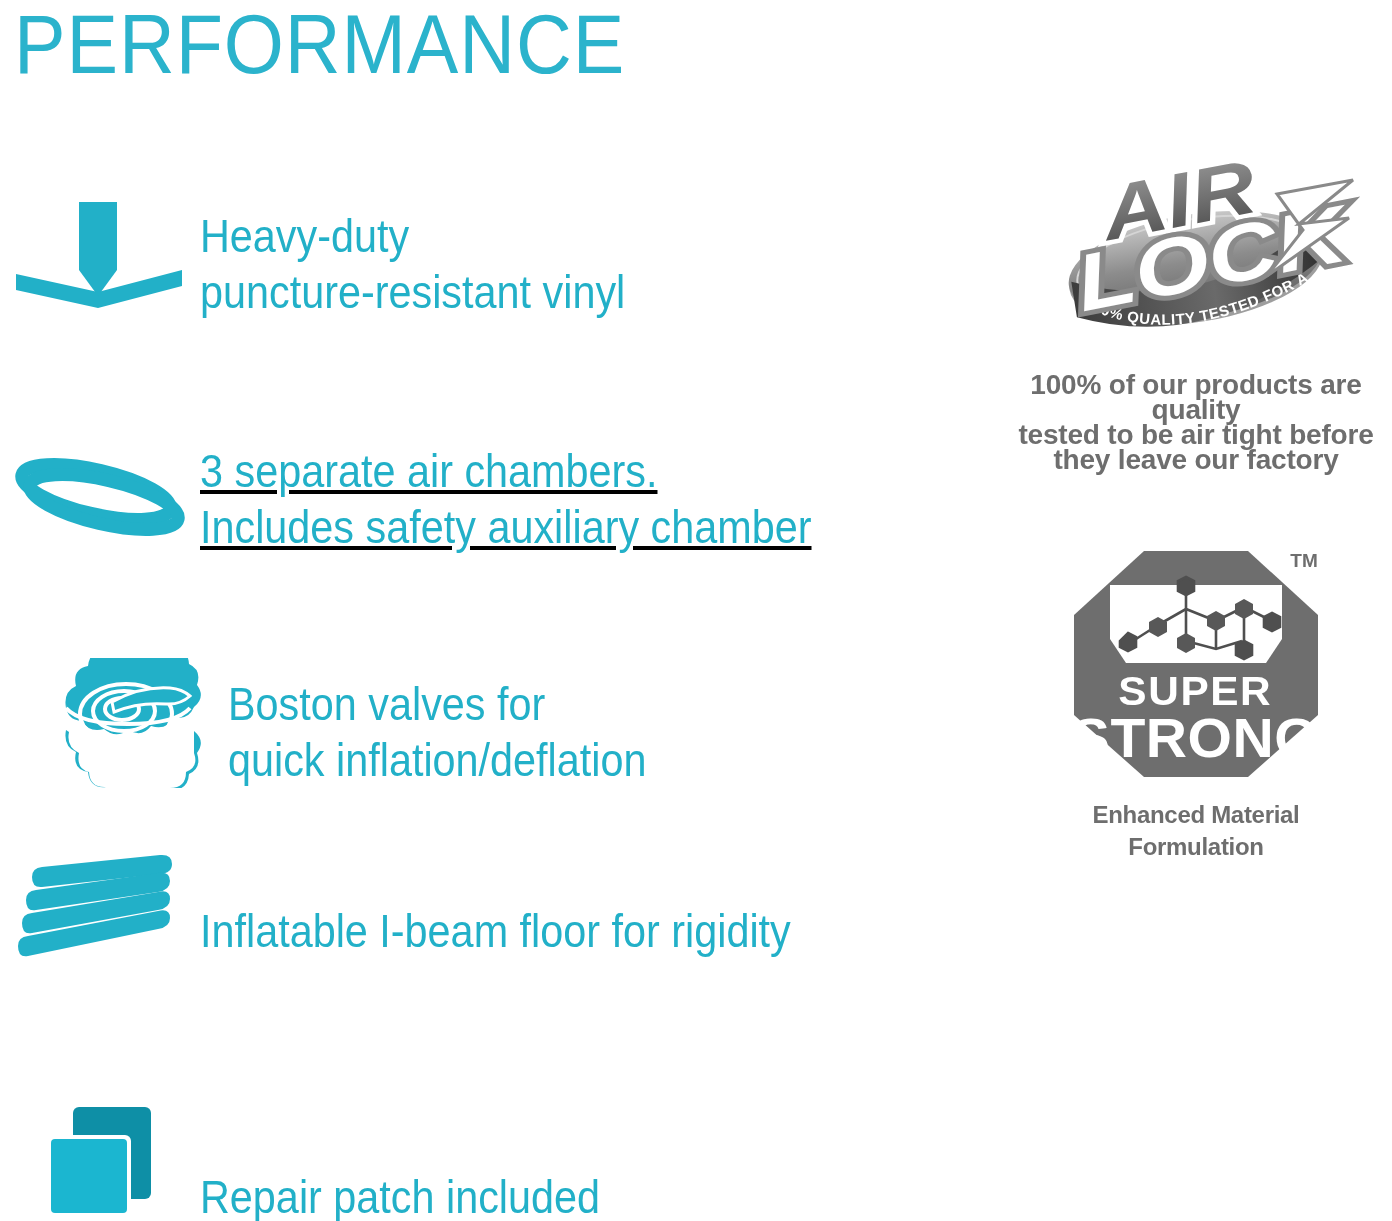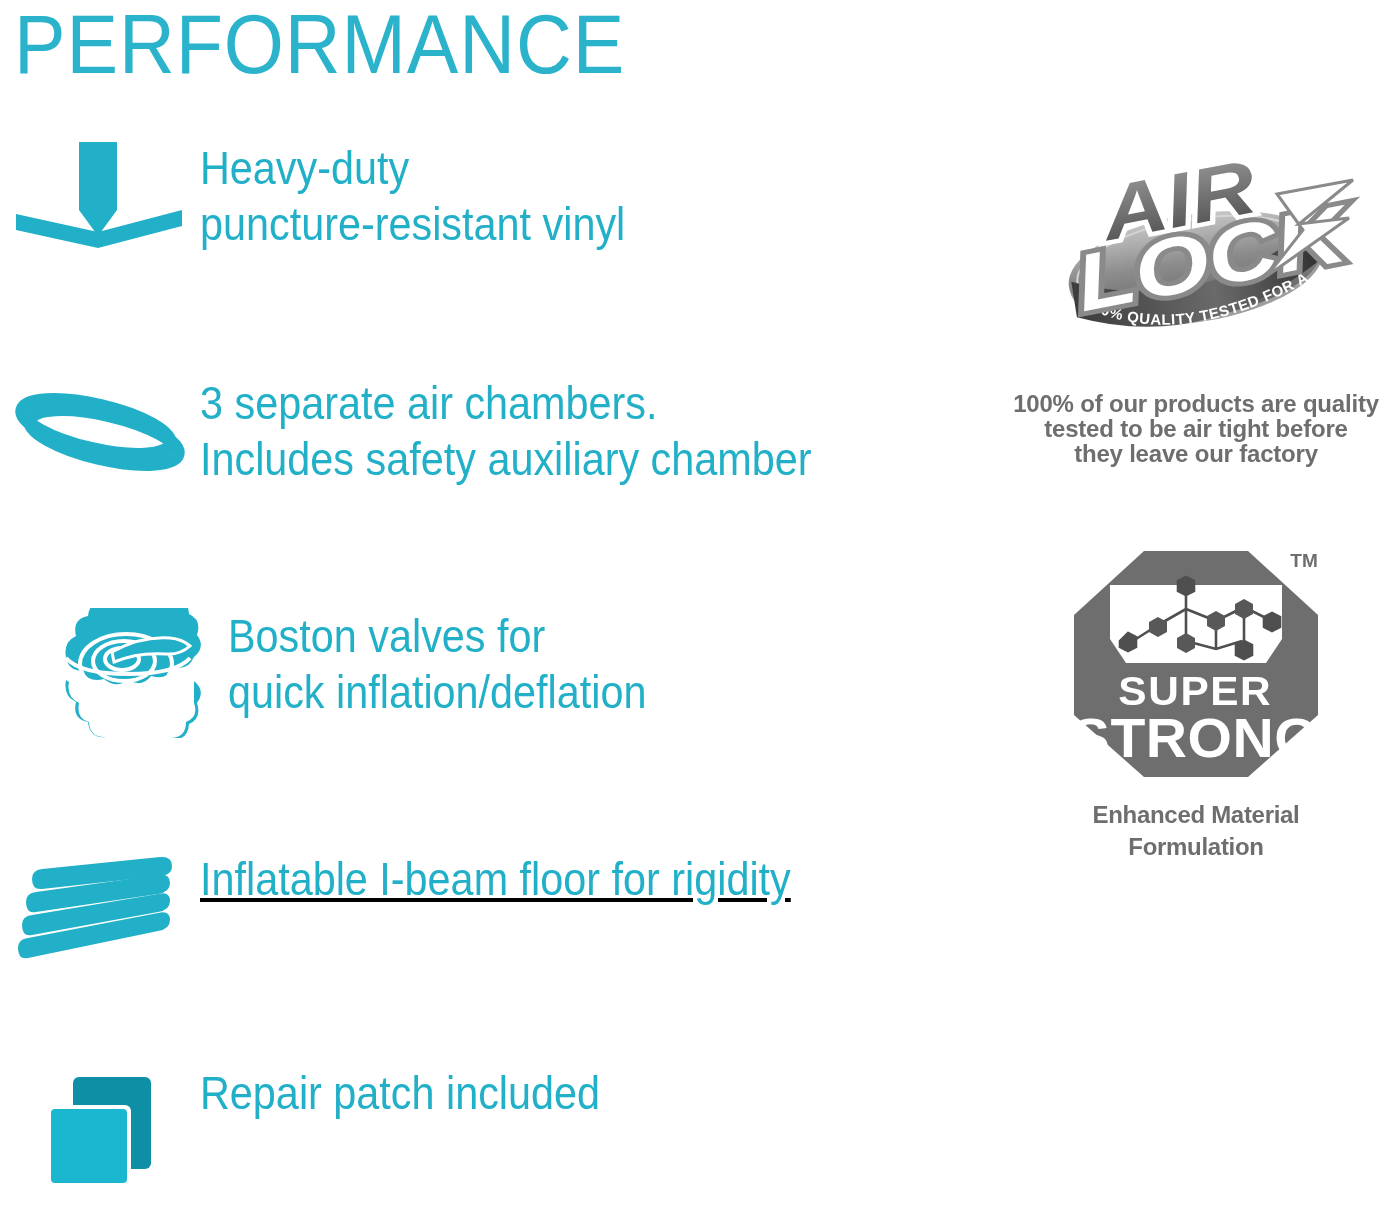--- a/index.html
+++ b/index.html
@@ -36,21 +36,21 @@
     position: absolute;
     left: 0;
     top: 140px;
     width: 1020px;
   }
   .feature-row {
     position: absolute;
     left: 0;
     width: 1020px;
     display: flex;
-    align-items: flex-start;
+    align-items: flex-end;
   }
   .feature-icon {
     width: 200px;
     flex: 0 0 200px;
     display: flex;
     align-items: center;
     justify-content: center;
   }
   .feature-text {
     flex: 1 1 auto;
@@ -58,23 +58,23 @@
     font-size: 47px;
     line-height: 56px;
     font-weight: 400;
     transform: scaleX(0.88);
     transform-origin: left center;
     white-space: pre-line;
   }
 
   
   .row-0 { top: 0px;   height: 180px; }
-  .row-1 { top: 235px; height: 180px; }
+  .row-1 { top: 235px; height: 180px; text-decoration: underline; }
   .row-2 { top: 468px; height: 180px; padding-left: 28px; }
-  .row-3 { top: 711px; height: 140px; text-decoration: underline; }
+  .row-3 { top: 679px; height: 140px; }
   .row-4 { top: 925px; height: 160px; }
 
   
   #badge-column {
     position: absolute;
     left: 1000px;
     top: 150px;
     width: 392px;
   }
   .badge-block {
@@ -90,23 +90,23 @@
     display: flex;
     justify-content: center;
     align-items: center;
   }
   .badge-caption {
     color: #6E6E6E;
     font-weight: bold;
     white-space: pre-line;
   }
   #airlock-caption {
-    font-size: 24px;
+    font-size: 28px;
     line-height: 25px;
-    margin-top: 26px;
+    margin-top: 7px;
     letter-spacing: -0.2px;
   }
   #superstrong-caption {
     font-size: 24px;
     line-height: 32px;
     margin-top: 14px;
     letter-spacing: -0.3px;
   }
 </style>
 </head>

